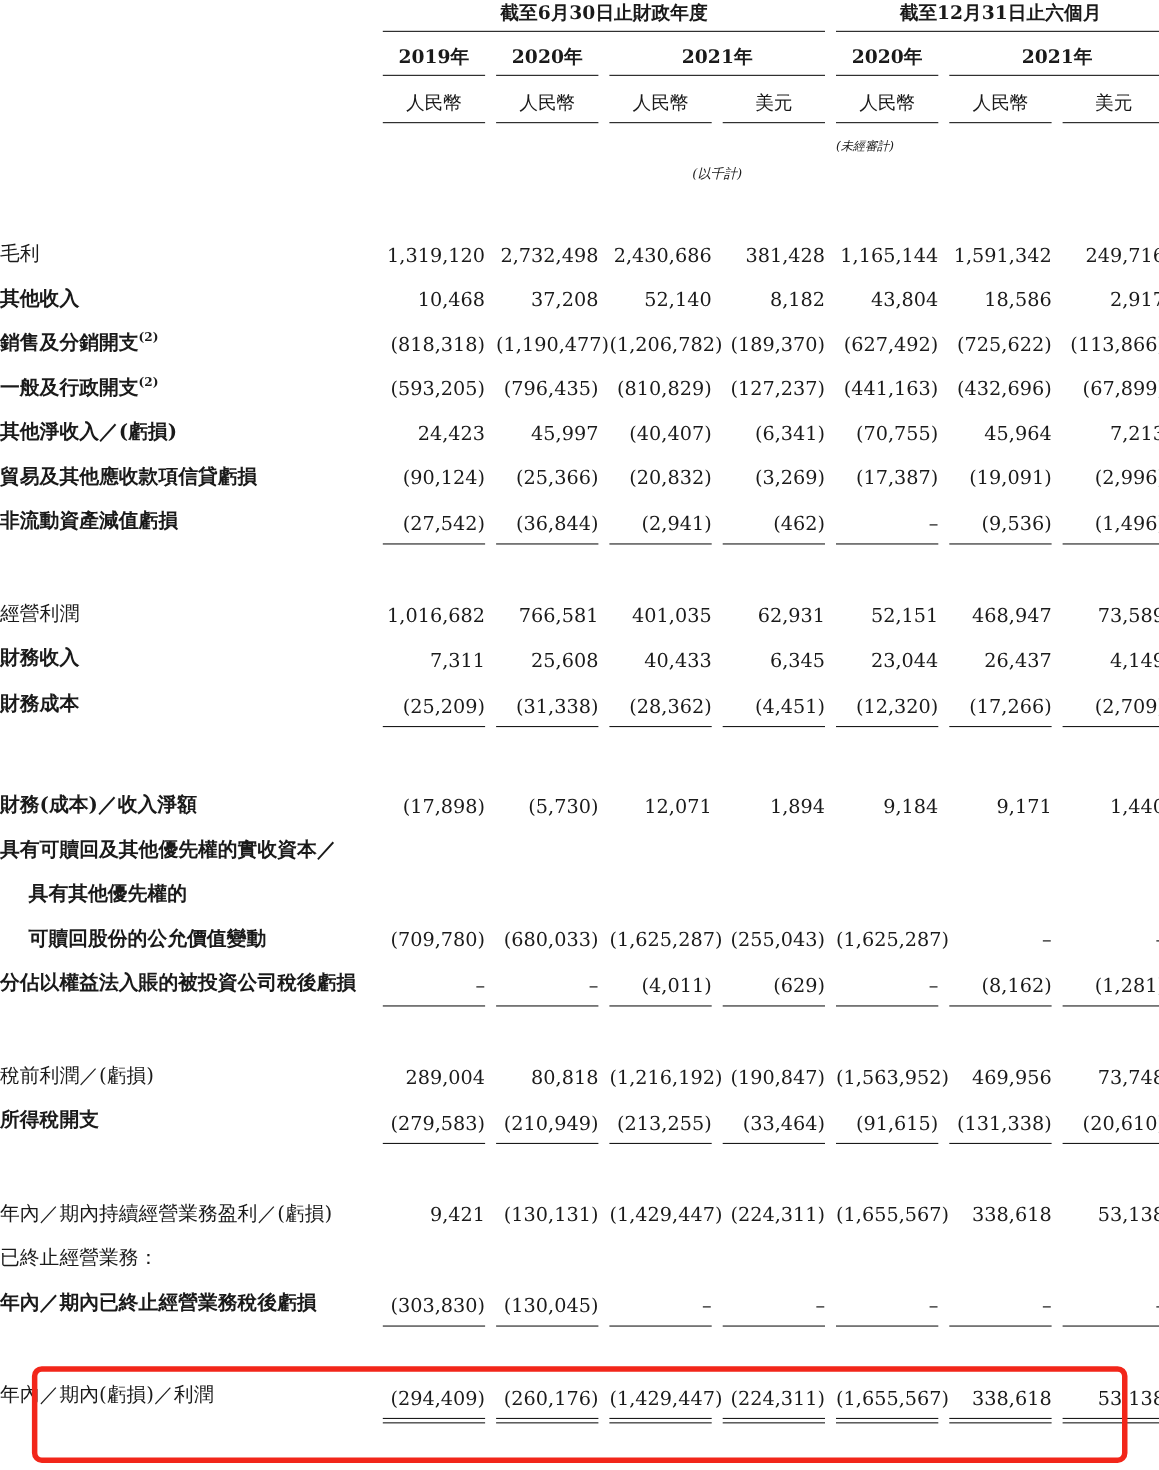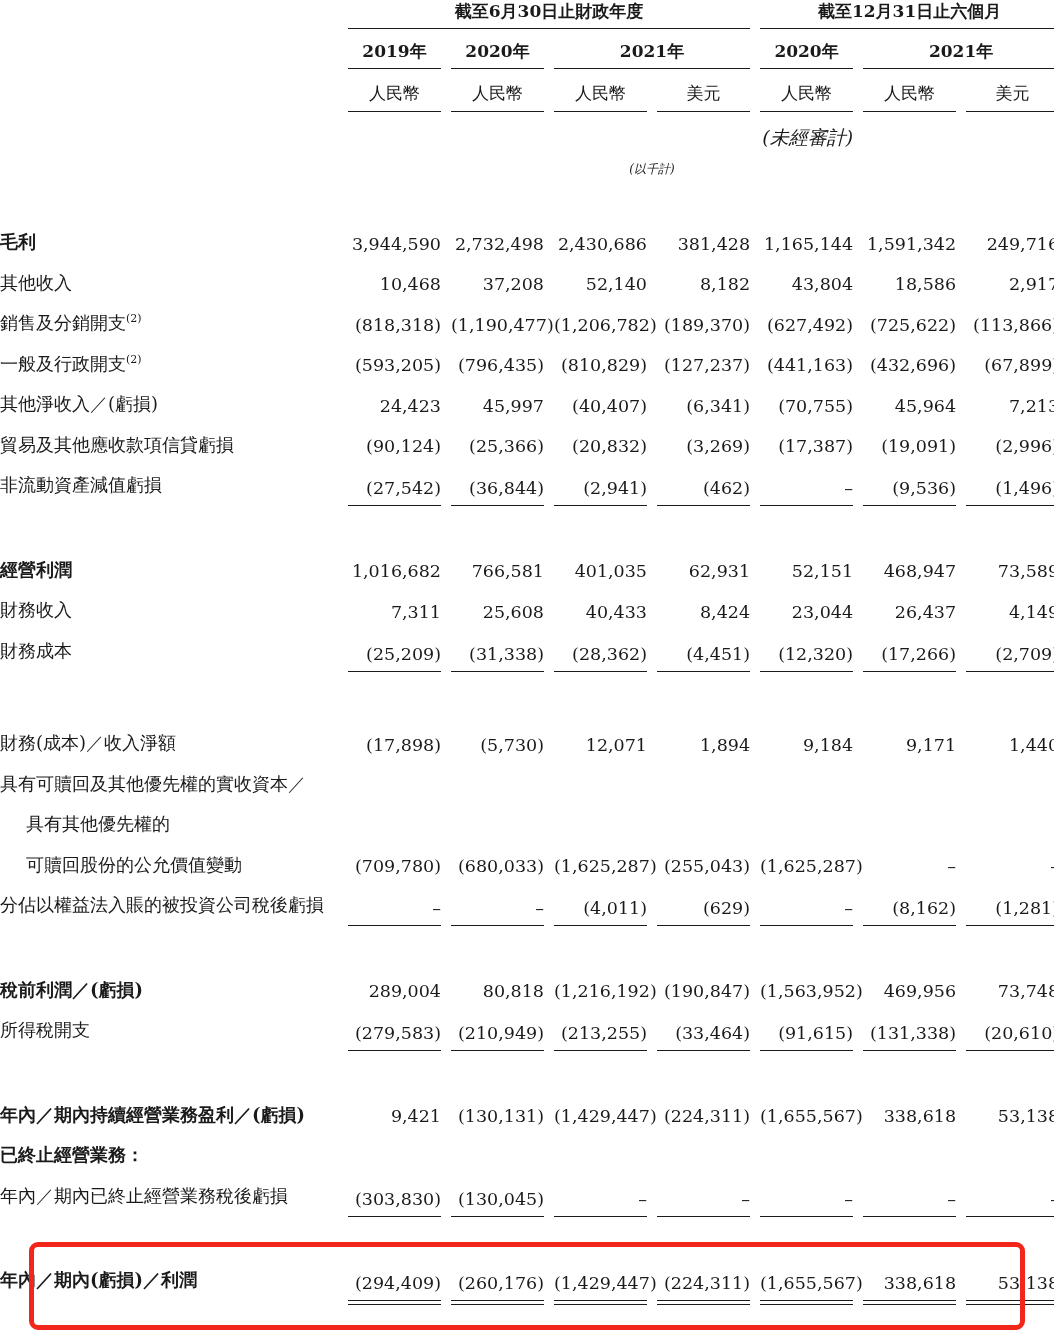--- a/index.html
+++ b/index.html
@@ -72,43 +72,44 @@
     white-space: nowrap;
   }
   .cur {
     text-align: center;
     font-size: 17px;
     padding-top: 13px;
     padding-bottom: 6px;
     white-space: nowrap;
   }
   .note-unaudited {
-    text-align: right;
+    text-align: left;
     font-style: italic;
-    font-size: 19px;
+    font-size: 11px;
     padding-top: 13px;
     white-space: nowrap;
   }
   .note-thousands {
     text-align: center;
     font-style: italic;
     font-size: 12px;
     padding-top: 10px;
     white-space: nowrap;
   }
 
   
   .lbl {
     font-size: 18px;
     text-align: left;
     padding: 9px 0 9px 0;
     white-space: nowrap;
     line-height: 1.25;
-  }
-  .lbl.bold { font-weight: bold; }
+    font-weight: bold;
+  }
+  .lbl.bold { font-weight: normal; }
   .lbl.ind1 { padding-left: 26px; }
 
   .num {
     font-size: 17.5px;
     text-align: right;
     padding: 9px 0 9px 0;
     white-space: nowrap;
     font-variant-numeric: tabular-nums;
   }
 
@@ -318,21 +319,21 @@
     </thead>
 
     <tbody>
 
       <tr class="spacer-lg">
           <td colspan="16"></td>
         </tr>
 
       <tr>
         <td class="lbl bold">毛利</td>
-        <td class="num">3,944,590</td>
+        <td class="num">1,319,120</td>
           <td></td>
         <td class="num">2,732,498</td>
           <td></td>
         <td class="num">2,430,686</td>
           <td></td>
         <td class="num">381,428</td>
           <td></td>
         <td class="num">1,165,144</td>
           <td></td>
         <td class="num">1,591,342</td>
@@ -472,21 +473,21 @@
       </tr>
 
       <tr>
         <td class="lbl">財務收入</td>
         <td class="num">7,311</td>
           <td></td>
         <td class="num">25,608</td>
           <td></td>
         <td class="num">40,433</td>
           <td></td>
-        <td class="num">8,424</td>
+        <td class="num">6,345</td>
           <td></td>
         <td class="num">23,044</td>
           <td></td>
         <td class="num">26,437</td>
           <td></td>
         <td class="num">4,149</td>
 
       </tr>
 
       <tr>

